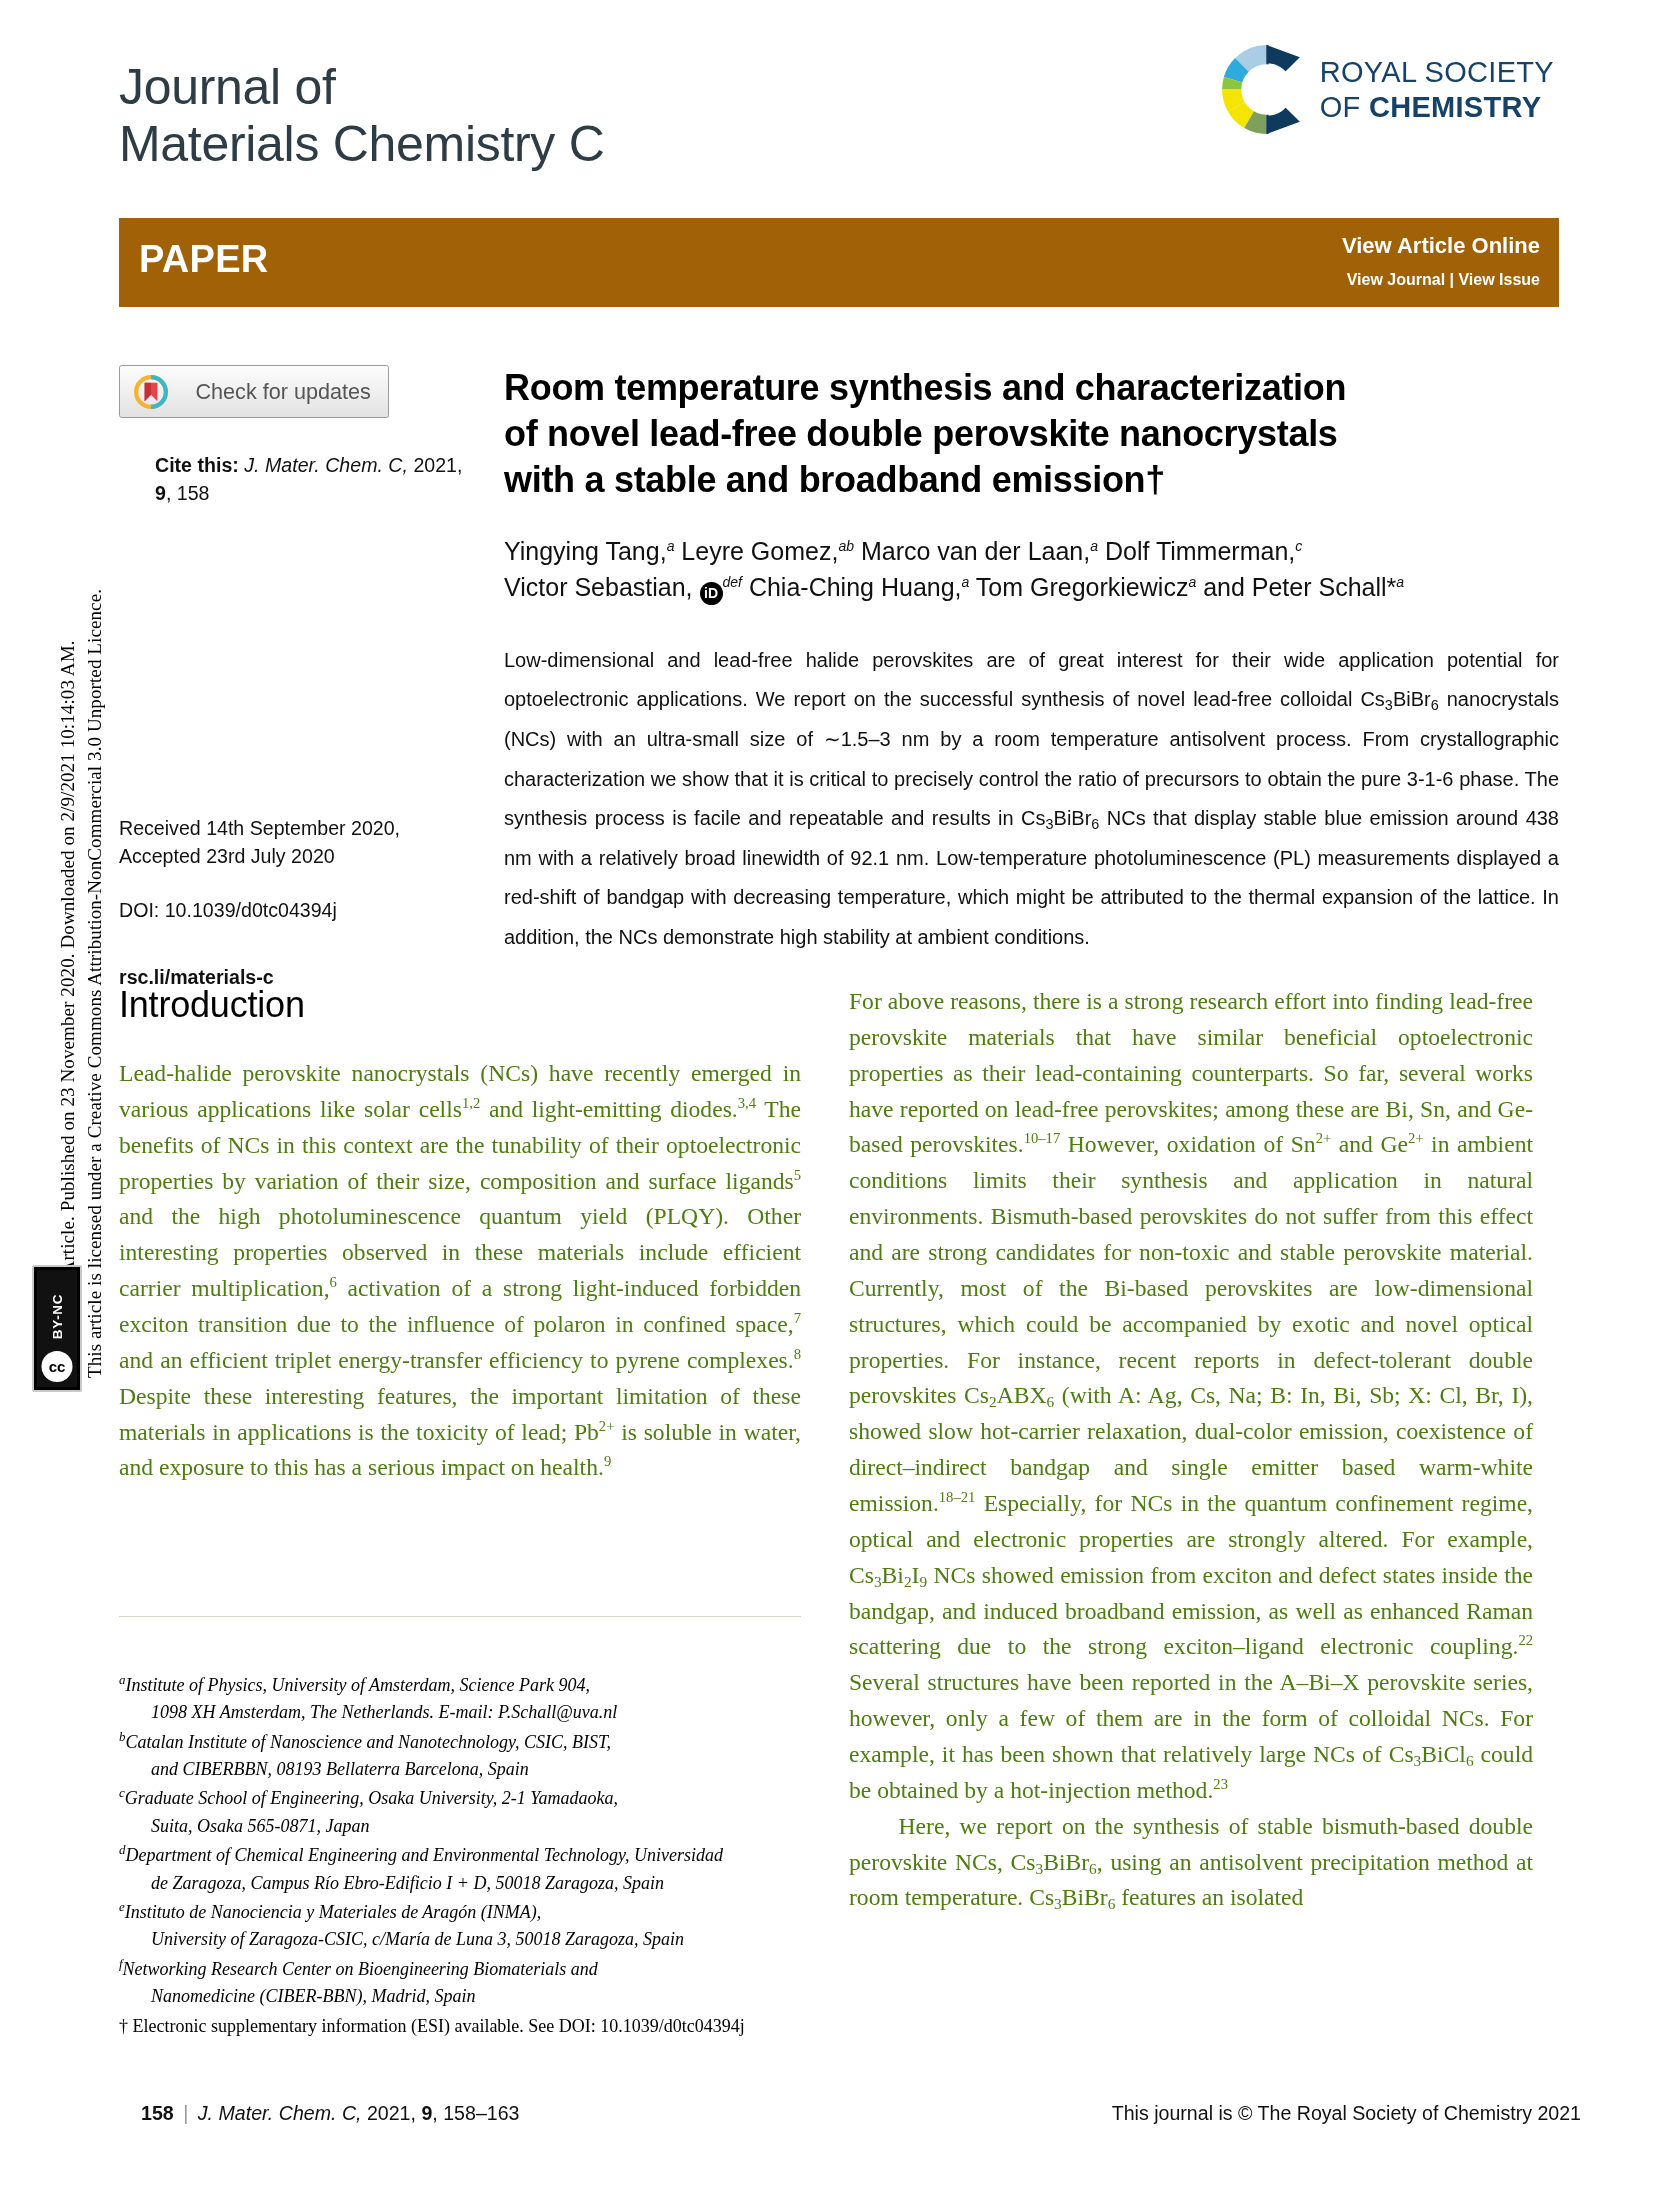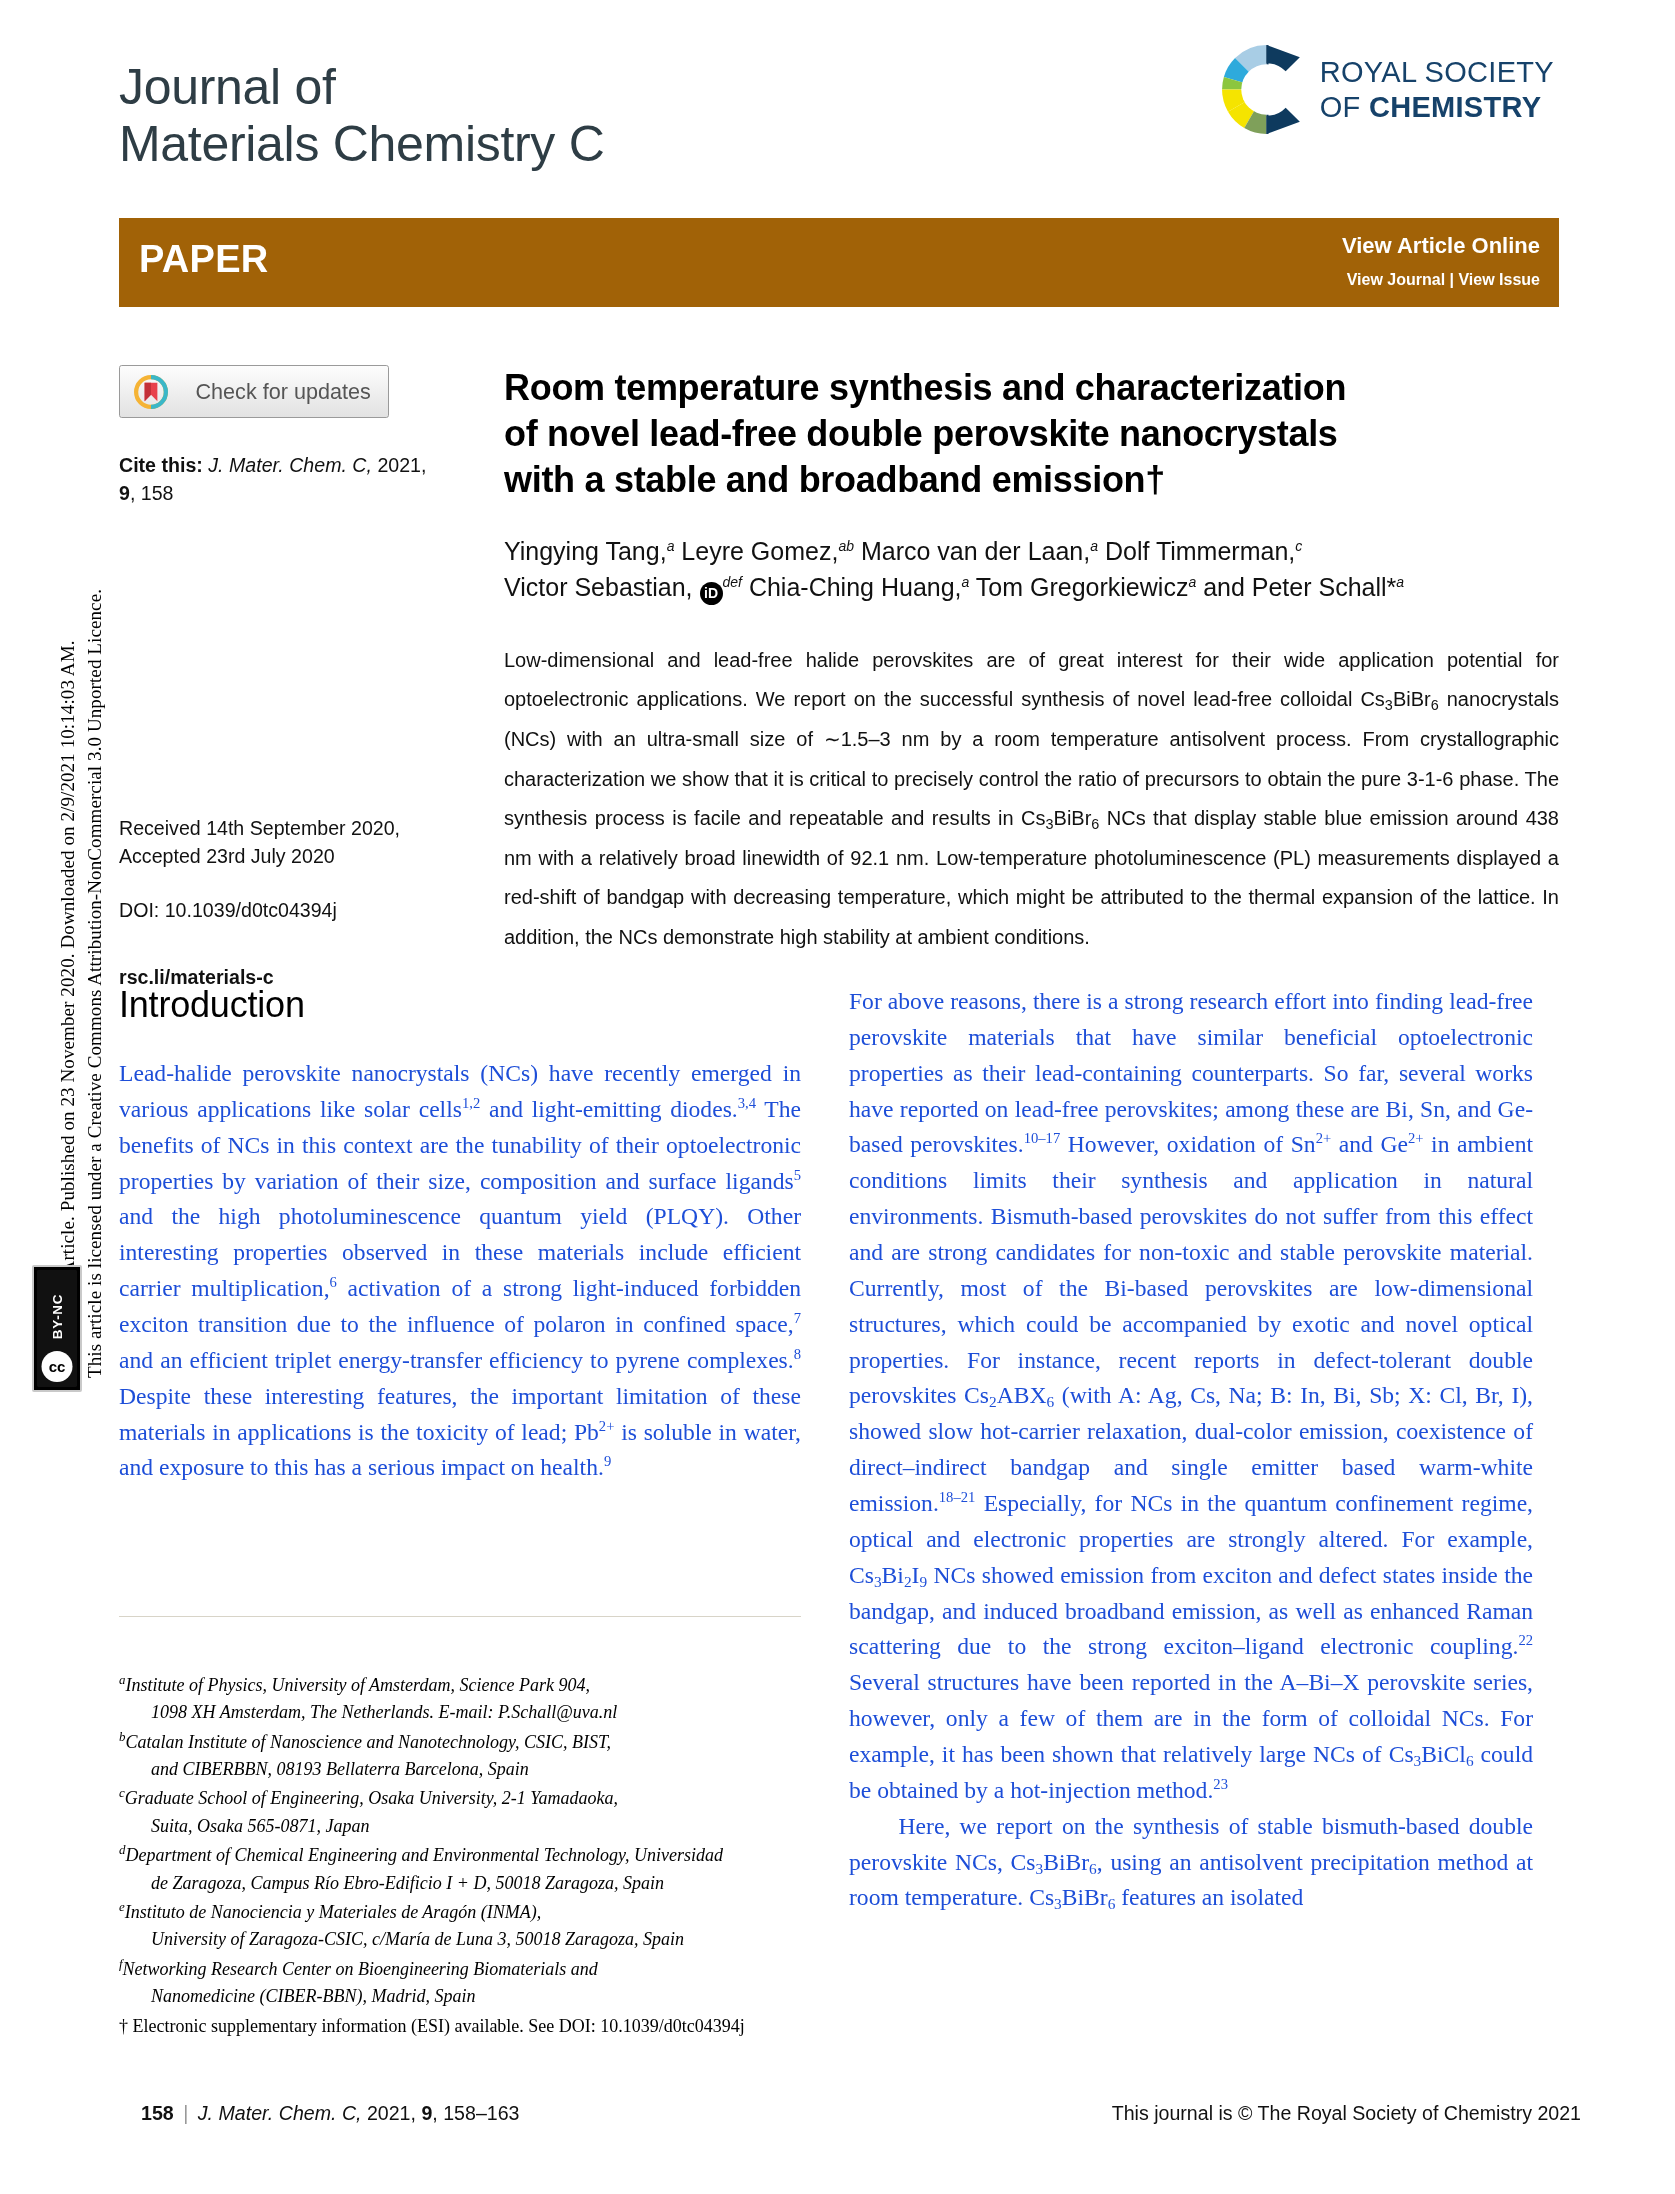--- a/index.html
+++ b/index.html
@@ -116,21 +116,21 @@
     border-radius:2.7px;
     background:linear-gradient(#fdfdfd,#e2e2e2);
     display:flex; align-items:center; gap:28px;
     padding-left:13.5px; box-sizing:border-box;
   }
   .cm-icon{ width:34px; height:34px; flex:0 0 auto; }
   .cm-text{ font-size:21.6px; color:#555; }
 
   .cite-this{
     margin-top:34px;
-    font-size:19.6px; line-height:1.42; color:#111;
+    font-size:19.6px; line-height:1.42; color:#111;margin-left:36px;
   }
   .cite-this b{ font-weight:700; }
   .cite-this i{ font-style:italic; }
 
   .recd{
     position:absolute; left:0; top:449px; width:351px;
     font-size:19.6px; line-height:1.45; color:#111;
   }
   .doi{
     position:absolute; left:0; top:534px; width:351px;
@@ -175,21 +175,21 @@
   }
   h2.section{
     font-size:36px; font-weight:400; color:#000; margin:0 0 30px 0;
     letter-spacing:-0.2px;
   }
   p.body{
     font-family:"Liberation Serif", serif;
     font-size:23.6px; line-height:1.52;
     text-align:justify;
     margin:0;
-    color:#1d4ed8;
+    color:#4d7c0f;
     hyphens:none;
   }
   p.body + p.body{ text-indent:2.1em; }
   p.body sup{ font-size:0.62em; vertical-align:super; }
   p.body sub{ font-size:0.65em; vertical-align:-0.27em; }
 
   .foot-rule{
     position:absolute; left:0; top:1616px; width:682px; height:1.4px;
     background:#d8d4c8;
   }

